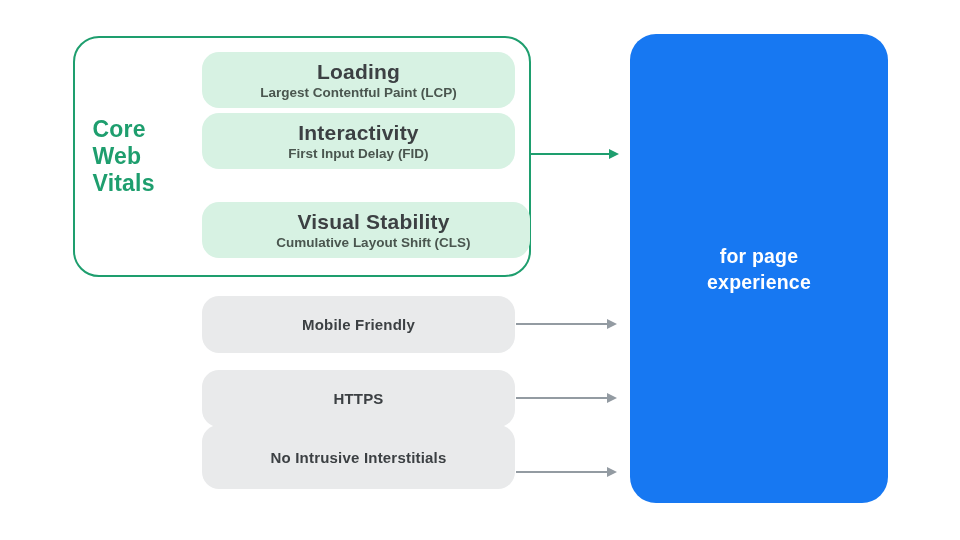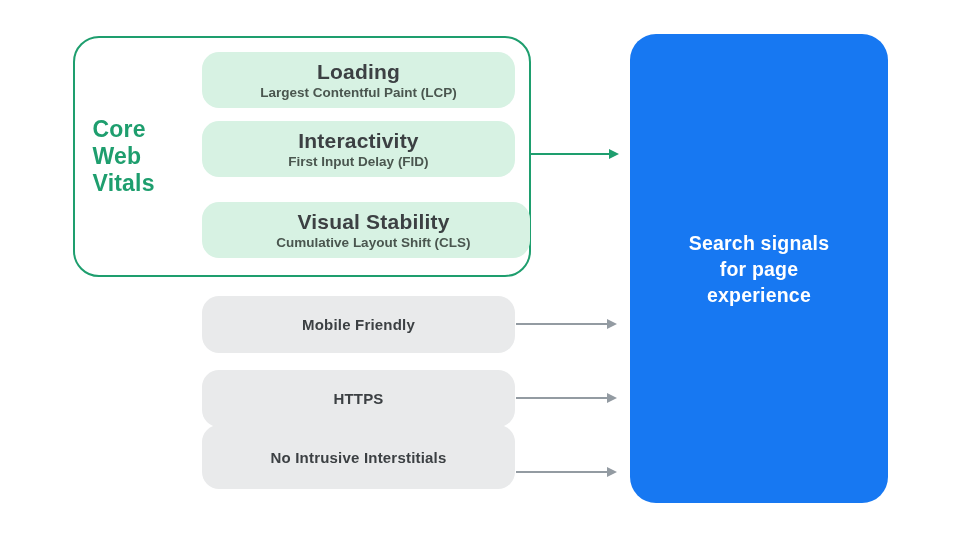--- a/index.html
+++ b/index.html
@@ -74,21 +74,21 @@
     margin-top: 1px;
   }
   .pill .signal-label {
     font-size: 15px;
     font-weight: 700;
     color: var(--text-dark);
     letter-spacing: 0.2px;
   }
 
   .vital-1  { top: 52px; }
-  .vital-2  { top: 121px; }
+  .vital-2  { top: 113px; }
   .vital-3  { top: 202px; padding-left: 15px; }
   .signal-1 { top: 296px; height: 57px; }
   .signal-2 { top: 370px; height: 57px; }
   .signal-3 { top: 425px; height: 64px; }
 
   
   .arrow {
     position: absolute;
     height: 2px;
     background: currentColor;
@@ -166,19 +166,18 @@
   <div class="pill signal signal-2">
     <div class="signal-label">HTTPS</div>
   </div>
 
   <div class="pill signal signal-3">
     <div class="signal-label">No Intrusive Interstitials</div>
   </div>
 
   <div class="result-box">
     <div class="result-text">
-      <div>Search signals</div>
       <div>for page</div>
       <div>experience</div>
     </div>
   </div>
 
 </div>
 
 </body></html>

